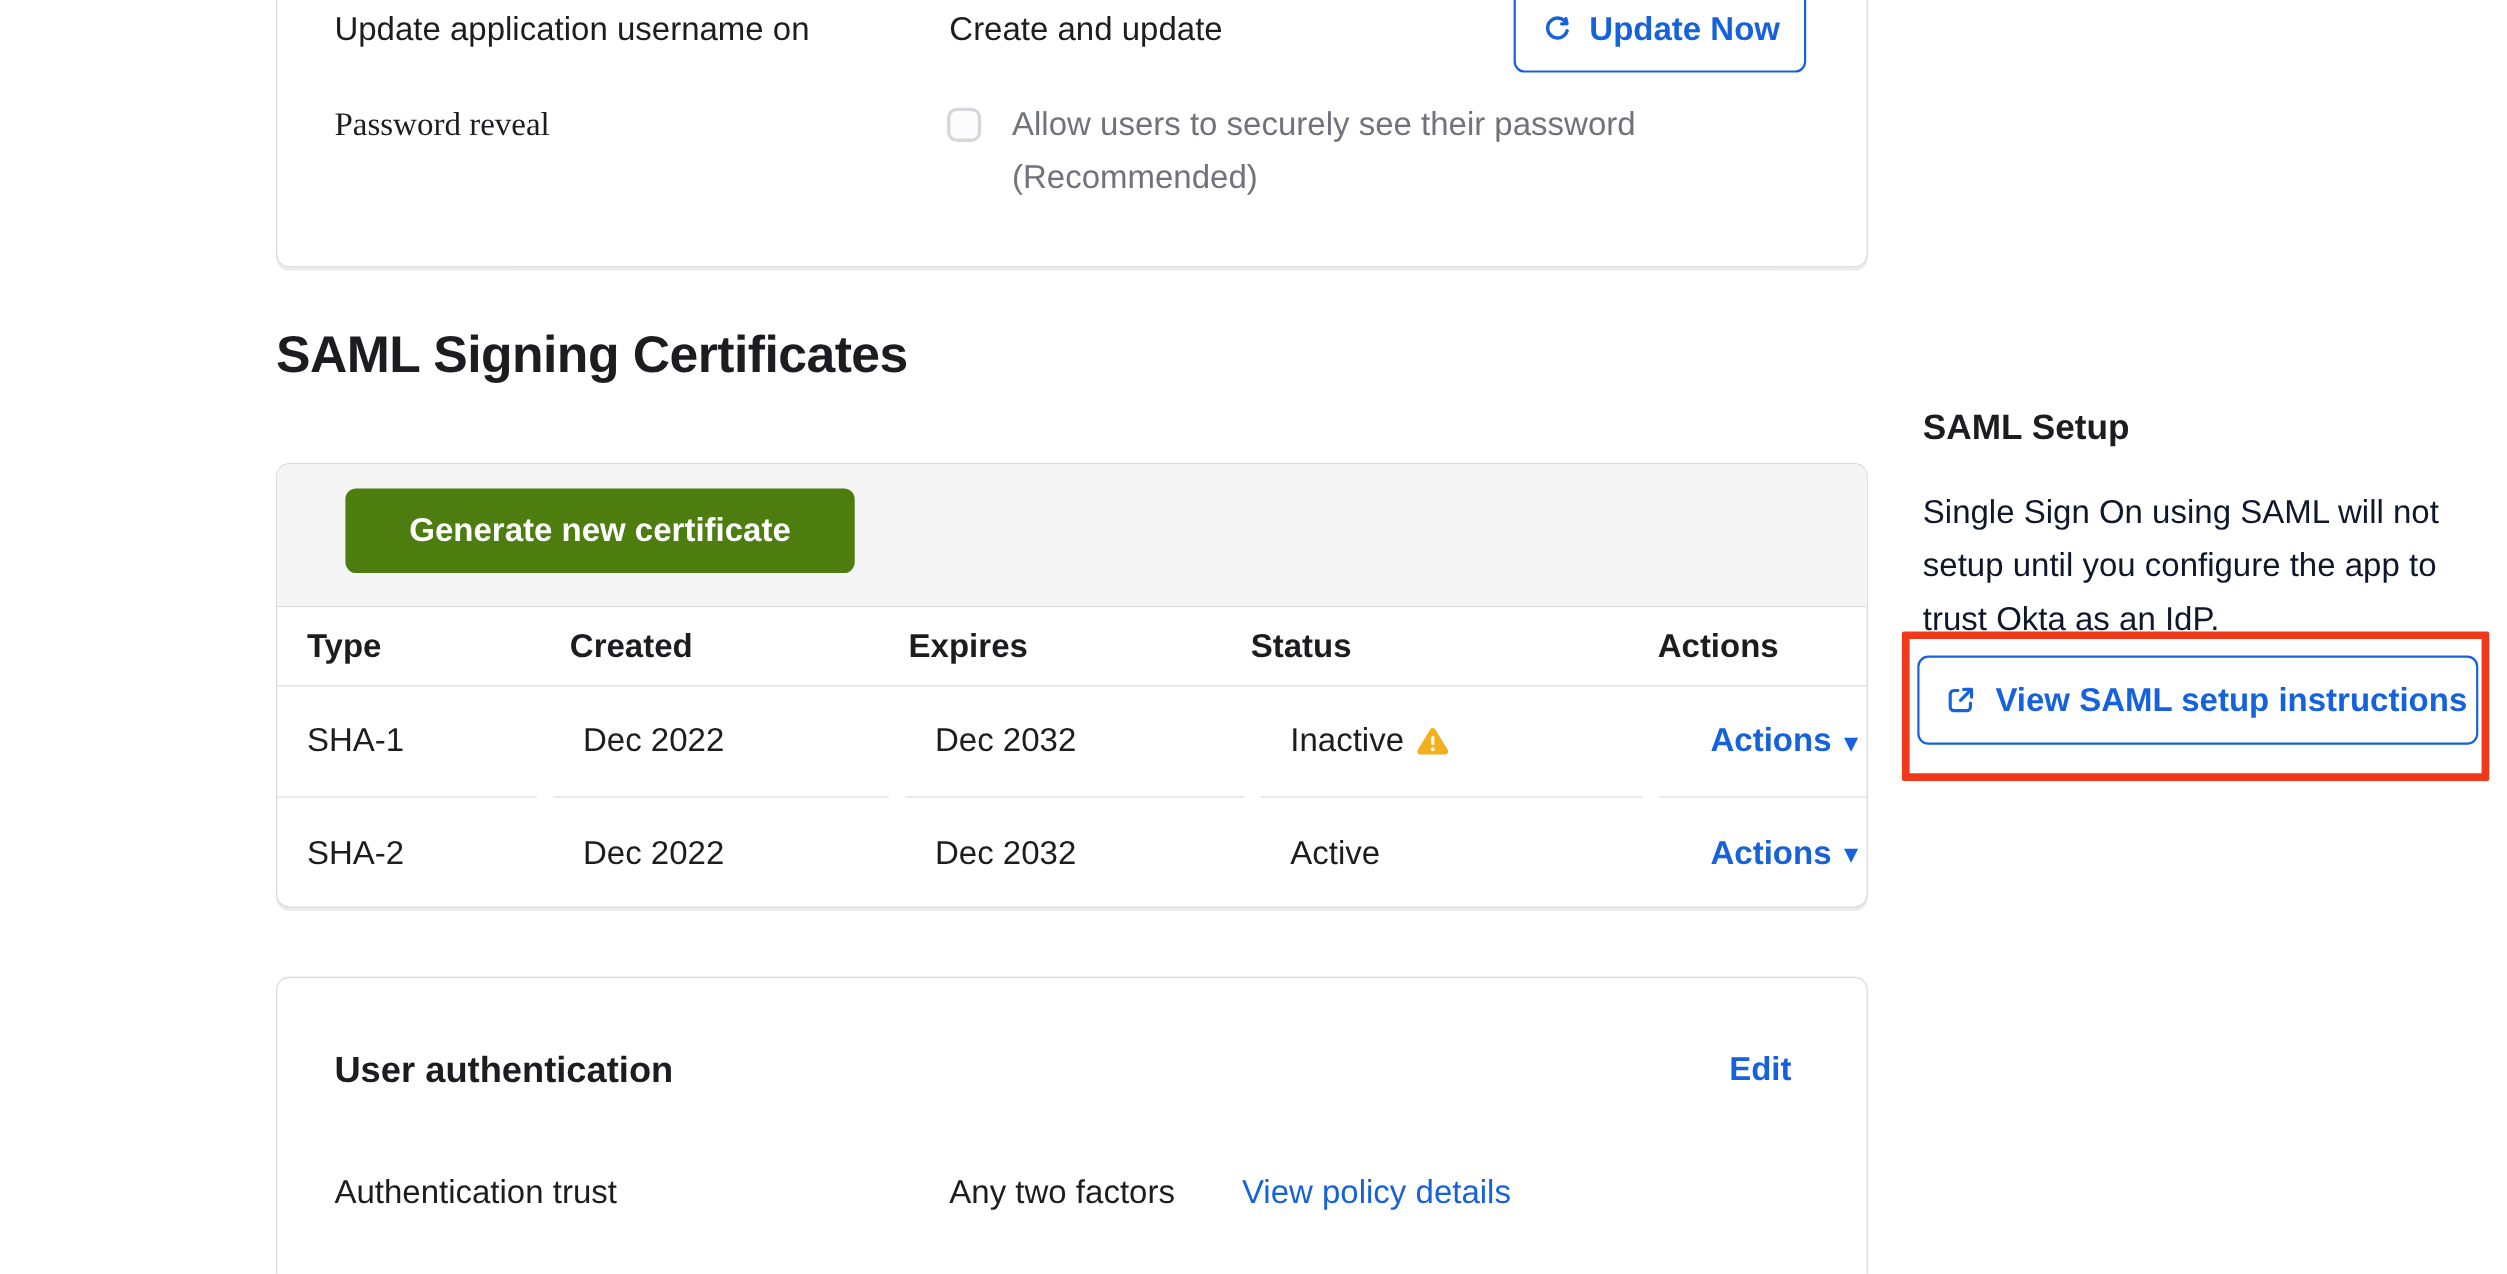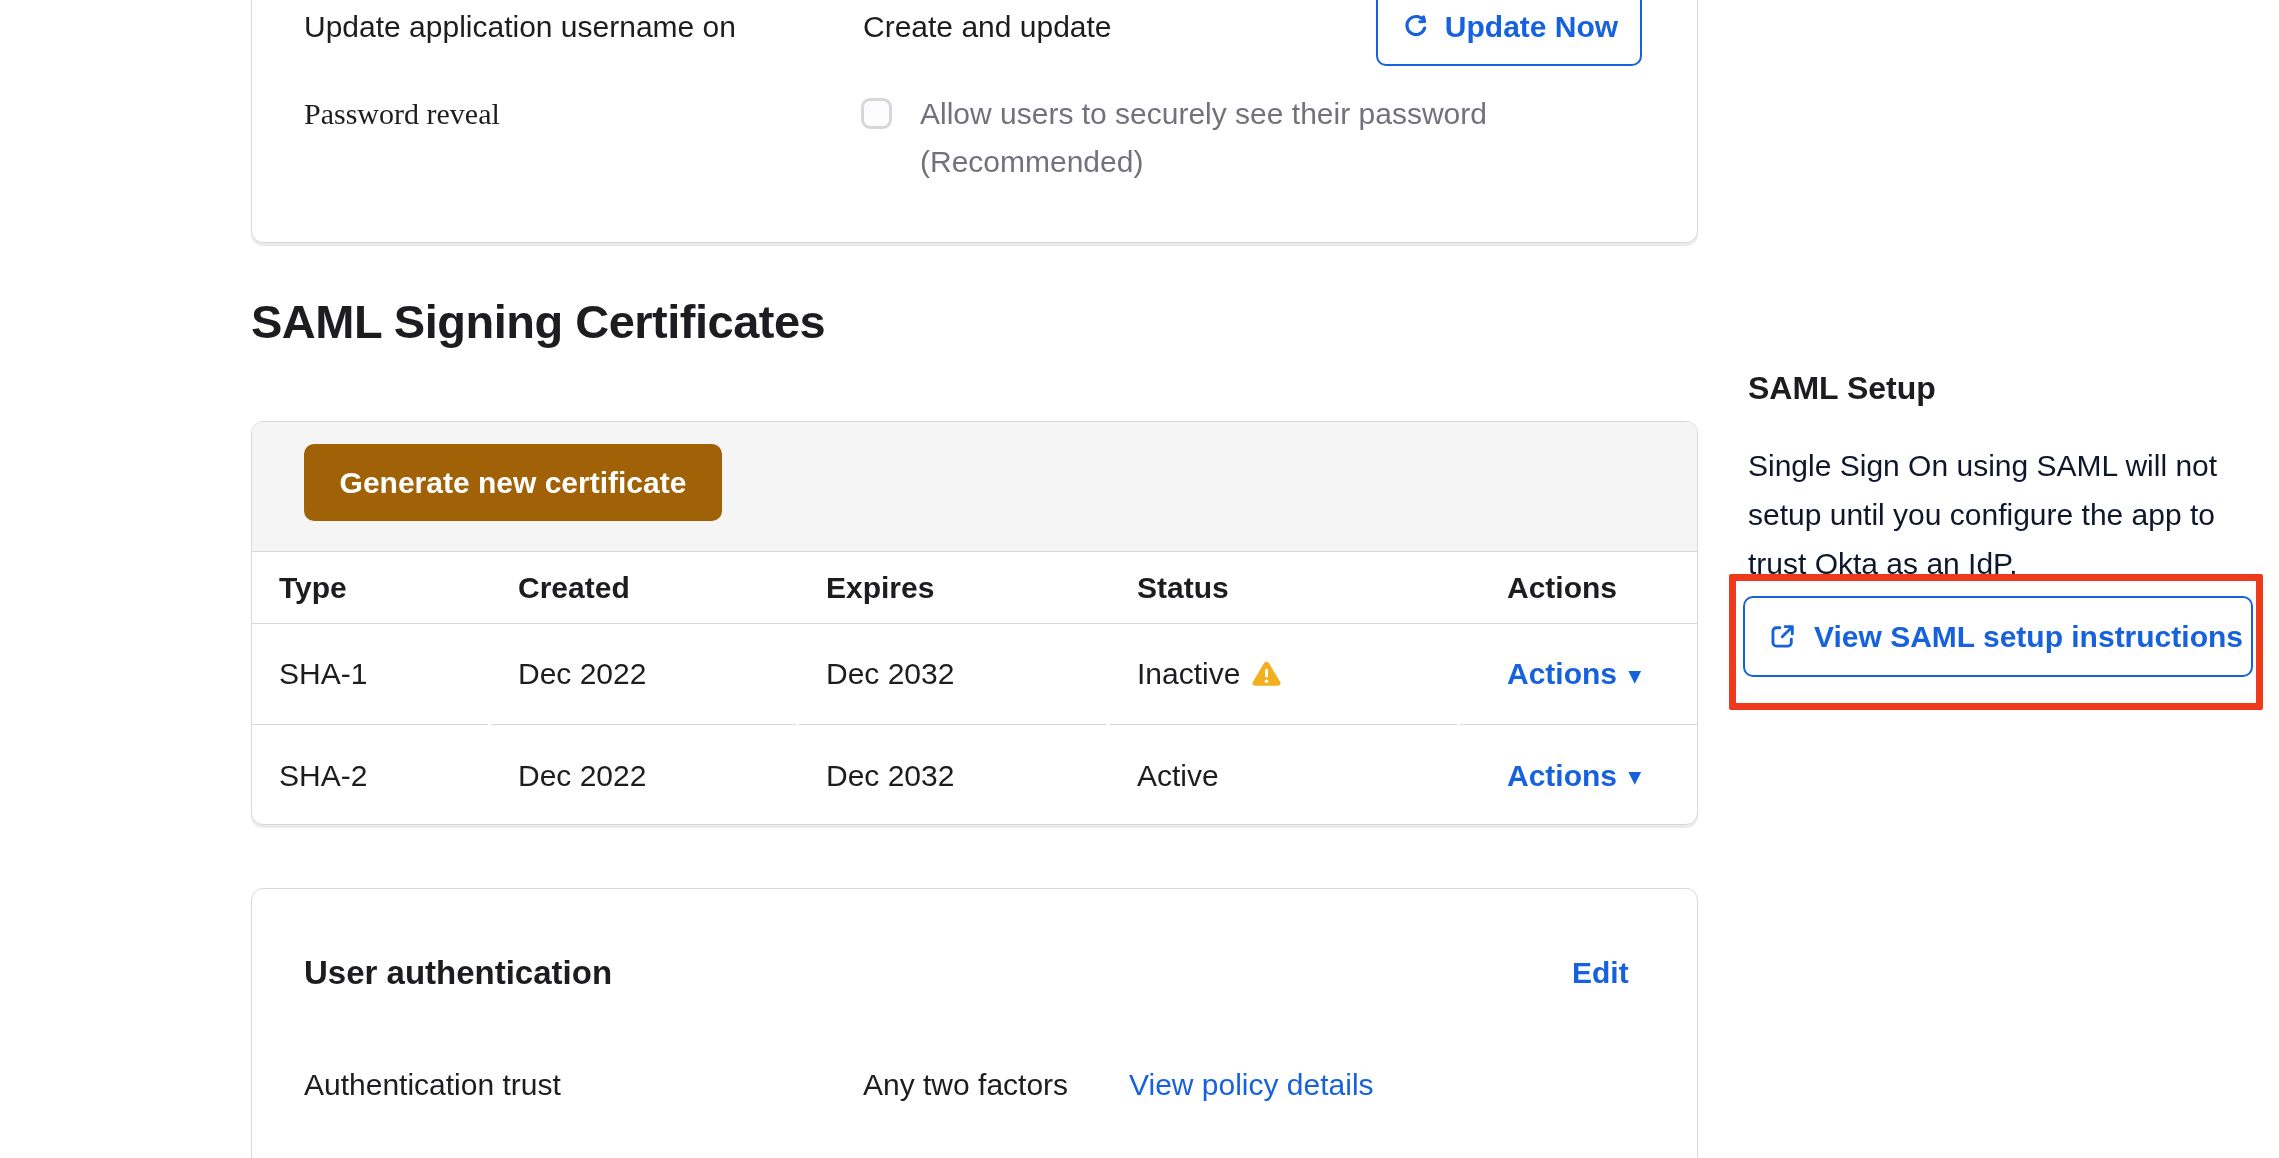--- a/index.html
+++ b/index.html
@@ -39,30 +39,30 @@
     font-weight:700;letter-spacing:-.5px;color:#1d1d21;margin:0;
   }
 
   
   .card-certs{top:421px;height:404px;}
   .toolbar{
     position:absolute;top:0;left:0;right:0;height:129px;background:#f5f5f6;
     border-bottom:1px solid #d8d8dc;border-radius:11px 11px 0 0;
   }
   .btn-primary{
-    position:absolute;left:52px;top:22px;width:418px;height:77px;
-    background:#a16207;color:#ffffff;border:none;border-radius:10px;
+    position:absolute;left:62px;top:22px;width:463px;height:77px;
+    background:#4d7c0f;color:#ffffff;border:none;border-radius:10px;
     font-size:30px;font-weight:700;cursor:pointer;
     font-family:"Liberation Sans",sans-serif;
   }
   .table{position:absolute;top:130px;left:0;right:0;}
   .thead{display:flex;gap:3px;height:71px;border-bottom:1px solid #d8d8dc;
     font-weight:700;font-size:30px;}
   .thead .cell{display:flex;align-items:center;}
-  .trow{display:flex;gap:3px;height:101px;font-size:30px;}
+  .trow{display:flex;gap:15px;height:101px;font-size:30px;}
   .trow .cell{display:flex;align-items:center;border-bottom:1px solid #d8d8dc;}
   .trow.last .cell{border-bottom:none;}
   .c1{width:236px;padding-left:27px;box-sizing:border-box;}
   .c2{width:305px;padding-left:27px;box-sizing:border-box;}
   .c3{width:308px;padding-left:27px;box-sizing:border-box;}
   .c4{width:347px;padding-left:27px;box-sizing:border-box;text-align:right;}
   .c5{flex:1;padding-left:47px;box-sizing:border-box;}
   .warn-icon{margin-left:12px;display:inline-flex;}
   .actions-link{display:flex;align-items:center;gap:12px;color:#1662dd;
     font-weight:700;cursor:pointer;}

